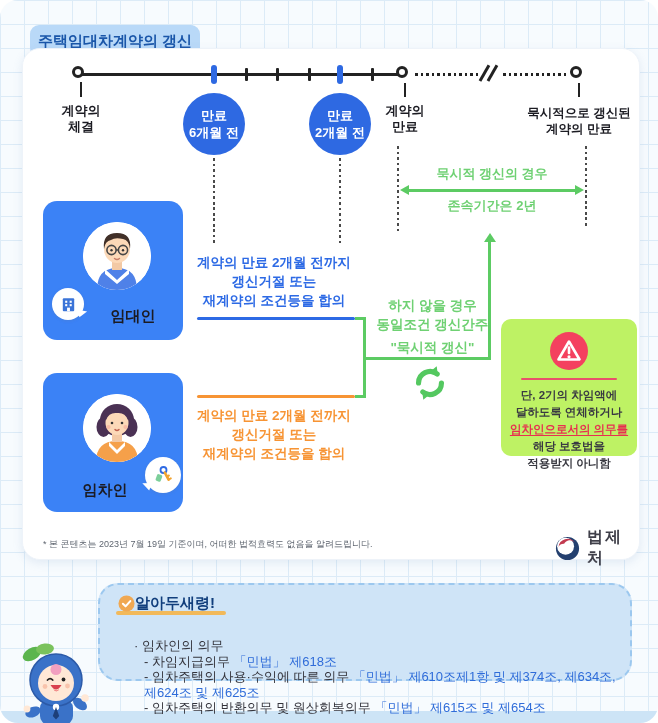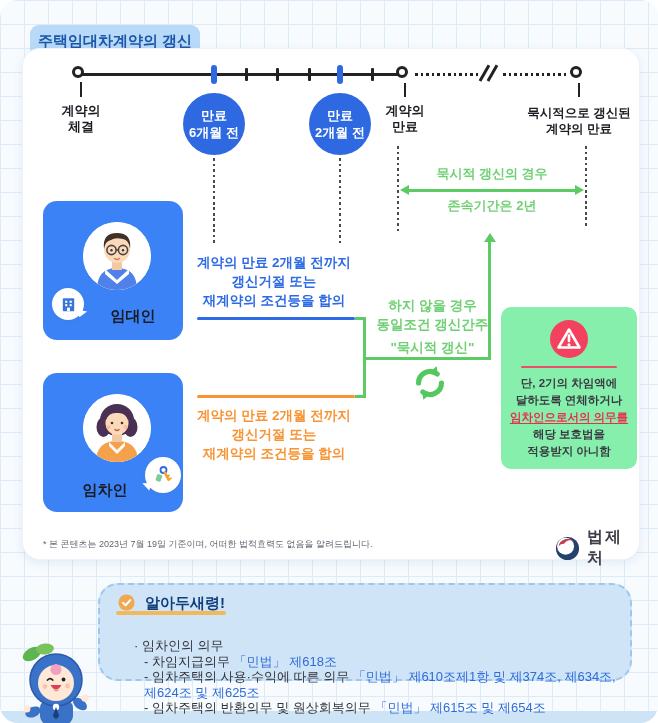--- a/index.html
+++ b/index.html
@@ -52,32 +52,32 @@
   .gtip{left:332px;width:11px;height:3px;background:#5ccb63;}
   .gv{left:340px;top:268px;width:3px;height:81px;background:#5ccb63;}
   .gh{left:340px;top:308px;width:128px;height:3px;background:#5ccb63;}
   .uparrow{left:465px;top:192px;width:3px;height:118px;background:#5ccb63;}
   .uptri{left:460.5px;top:184px;width:0;height:0;border-left:6px solid transparent;
     border-right:6px solid transparent;border-bottom:9px solid #5ccb63;}
   .rnw{left:347px;top:247px;width:125px;text-align:center;font-size:13.5px;line-height:19px;
     font-weight:bold;color:#6fd173;}
   .rnw .q{display:block;margin-top:4px;}
   
-  .warn{left:478px;top:258px;width:136px;height:162px;background:#86efac;border-radius:10px;text-align:center;}
+  .warn{left:478px;top:270px;width:136px;height:137px;background:#bef264;border-radius:10px;text-align:center;}
   .whr{position:absolute;left:20px;top:59px;width:96px;height:2px;background:#e8506b;border-radius:1px;}
   .wtext{position:absolute;left:4px;top:68px;width:128px;font-size:11.5px;line-height:17px;
     font-weight:bold;color:#3a3a42;}
   .w-em{color:#e73050;text-decoration:underline;text-underline-offset:2px;text-align:center;}
   .disc{left:20px;top:489px;font-size:9px;color:#5f6670;}
   .logo{left:531px;top:478px;display:flex;align-items:center;gap:6px;}
   .logo .t{font-size:16px;font-weight:bold;color:#3f3f49;letter-spacing:2px;}
   
   .notes{left:98px;top:583px;width:534px;height:98px;background:#cfe4f7;
     border:2px dashed #9cc8ef;border-radius:20px;}
-  .ntitle{position:absolute;left:18px;top:9px;display:flex;align-items:flex-start;gap:10px;z-index:1;}
+  .ntitle{position:absolute;left:18px;top:9px;display:flex;align-items:center;gap:0;z-index:1;}
   .ntitle .t{font-size:15px;font-weight:bold;color:#113e7c;}
   .nbar{position:absolute;left:16px;top:26px;width:110px;height:4px;background:#f2b95a;border-radius:2px;}
   .nbody{position:absolute;left:34px;top:33px;font-size:13px;line-height:15.5px;color:#33333b;margin-top:20px;}
   .nitem{padding-left:10px;}
   .nref{color:#2f6cd9;}
   .tail{position:absolute;width:0;height:0;}
 </style>
 </head>
 <body>
 

